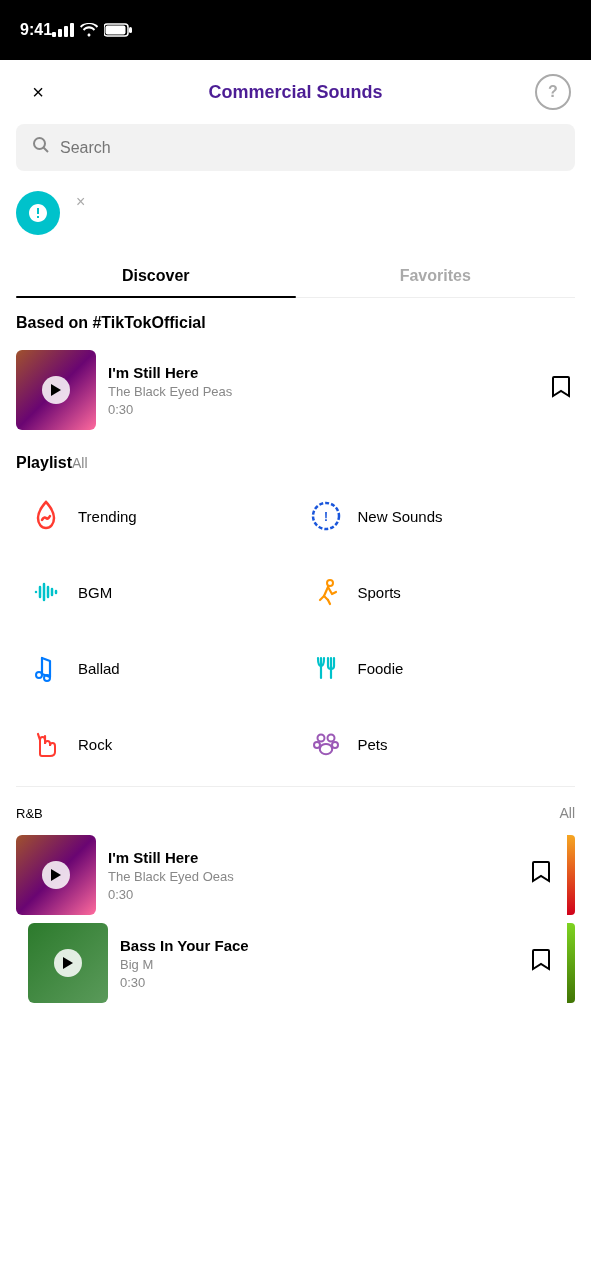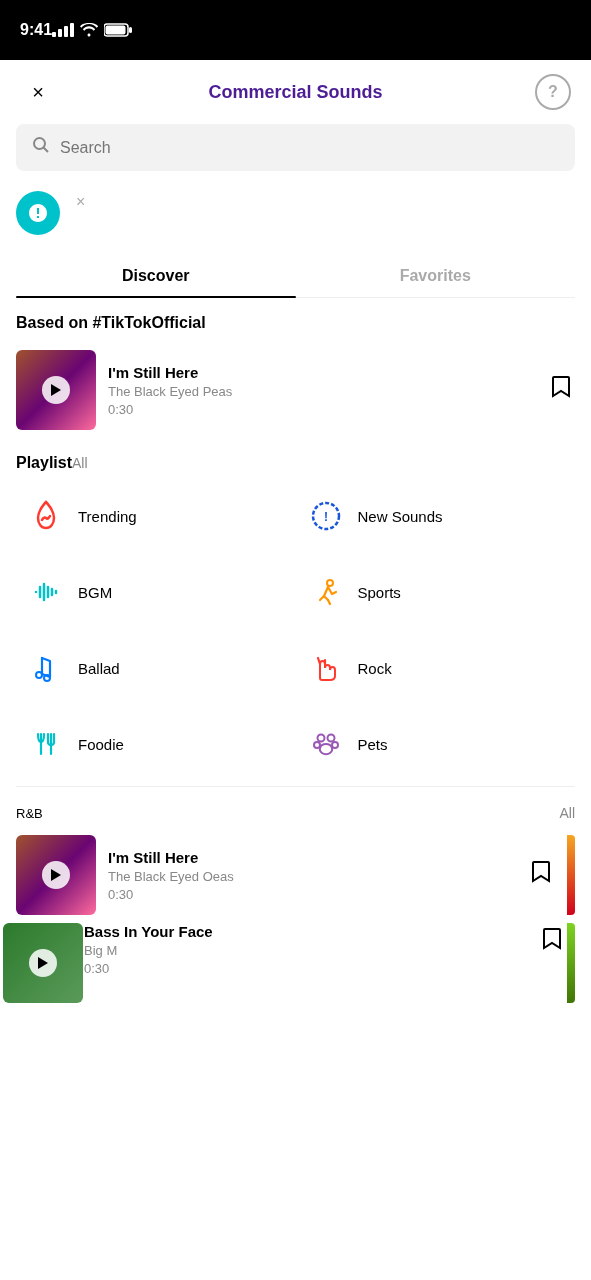--- a/index.html
+++ b/index.html
@@ -389,39 +389,39 @@
         <circle cx="11" cy="25" r="3" stroke="#007aff" stroke-width="2" fill="none"></circle>
         <circle cx="19" cy="28" r="3" stroke="#007aff" stroke-width="2" fill="none"></circle>
       </svg>
     </div>
     <span class="playlist-label">Ballad</span>
   </div>
 
   <div class="playlist-item">
     <div class="playlist-icon">
       <svg width="36" height="36" viewBox="0 0 36 36" fill="none">
-
-        <path d="M12 28 L12 14 Q12 11 14.5 11 Q17 11 17 14 L17 18 Q17 15 19.5 15 Q22 15 22 18 L22 20 Q22 17 24.5 17 Q27 17 27 20 L27 26 Q27 30 22 30 L14 30 Q12 30 12 28Z" stroke="#ff3b30" stroke-width="2" fill="none"></path>
-        <line x1="12" y1="14" x2="10" y2="8" stroke="#ff3b30" stroke-width="2.2" stroke-linecap="round"></line>
-        <line x1="17" y1="14" x2="17" y2="10" stroke="#ff3b30" stroke-width="2.2" stroke-linecap="round"></line>
-      </svg>
-    </div>
-    <span class="playlist-label">Rock</span>
-  </div>
-
-  <div class="playlist-item">
-    <div class="playlist-icon">
-      <svg width="36" height="36" viewBox="0 0 36 36" fill="none">
         <line x1="13" y1="8" x2="13" y2="28" stroke="#00c2cb" stroke-width="2.2" stroke-linecap="round"></line>
         <path d="M10 8 Q10 16 13 16 Q16 16 16 8" stroke="#00c2cb" stroke-width="2.2" fill="none" stroke-linecap="round"></path>
         <line x1="23" y1="8" x2="23" y2="28" stroke="#00c2cb" stroke-width="2.2" stroke-linecap="round"></line>
         <path d="M20 8 L20 16 Q20 19 23 19 Q26 19 26 16 L26 8" stroke="#00c2cb" stroke-width="2.2" fill="none" stroke-linecap="round"></path>
       </svg>
     </div>
     <span class="playlist-label">Foodie</span>
+  </div>
+
+  <div class="playlist-item">
+    <div class="playlist-icon">
+      <svg width="36" height="36" viewBox="0 0 36 36" fill="none">
+
+        <path d="M12 28 L12 14 Q12 11 14.5 11 Q17 11 17 14 L17 18 Q17 15 19.5 15 Q22 15 22 18 L22 20 Q22 17 24.5 17 Q27 17 27 20 L27 26 Q27 30 22 30 L14 30 Q12 30 12 28Z" stroke="#ff3b30" stroke-width="2" fill="none"></path>
+        <line x1="12" y1="14" x2="10" y2="8" stroke="#ff3b30" stroke-width="2.2" stroke-linecap="round"></line>
+        <line x1="17" y1="14" x2="17" y2="10" stroke="#ff3b30" stroke-width="2.2" stroke-linecap="round"></line>
+      </svg>
+    </div>
+    <span class="playlist-label">Rock</span>
   </div>
 
   <div class="playlist-item">
     <div class="playlist-icon">
       <svg width="36" height="36" viewBox="0 0 36 36" fill="none">
         <circle cx="13" cy="12" r="3.5" stroke="#9b59b6" stroke-width="2" fill="none"></circle>
         <circle cx="23" cy="12" r="3.5" stroke="#9b59b6" stroke-width="2" fill="none"></circle>
         <circle cx="9" cy="19" r="3" stroke="#9b59b6" stroke-width="2" fill="none"></circle>
         <circle cx="27" cy="19" r="3" stroke="#9b59b6" stroke-width="2" fill="none"></circle>
         <path d="M18 18 C12 18 10 24 14 27 C16 28.5 20 28.5 22 27 C26 24 24 18 18 18Z" stroke="#9b59b6" stroke-width="2" fill="none"></path>
@@ -453,21 +453,21 @@
     <div class="song-duration">0:30</div>
   </div>
   <span class="bookmark-btn">
     <svg width="20" height="24" viewBox="0 0 20 24" fill="none" stroke="#000" stroke-width="2">
       <path d="M3 2h14a1 1 0 011 1v18l-8-5-8 5V3a1 1 0 011-1z"></path>
     </svg>
   </span>
   <div class="side-strip strip-gradient-1"></div>
 </div>
 
-<div style="display:flex; padding: 4px 16px 4px 3px; gap:1px;">
+<div style="display:flex; align-items:center; padding: 4px 16px 4px 28px; gap:12px;">
   <div class="song-thumb thumb-bg-2">
     <div class="play-btn-overlay">
       <svg width="10" height="12" viewBox="0 0 10 12" fill="black">
           <polygon points="0,0 10,6 0,12"></polygon>
         </svg>
     </div>
   </div>
   <div class="song-info">
     <div class="song-title">Bass In Your Face</div>
     <div class="song-artist">Big M</div>

